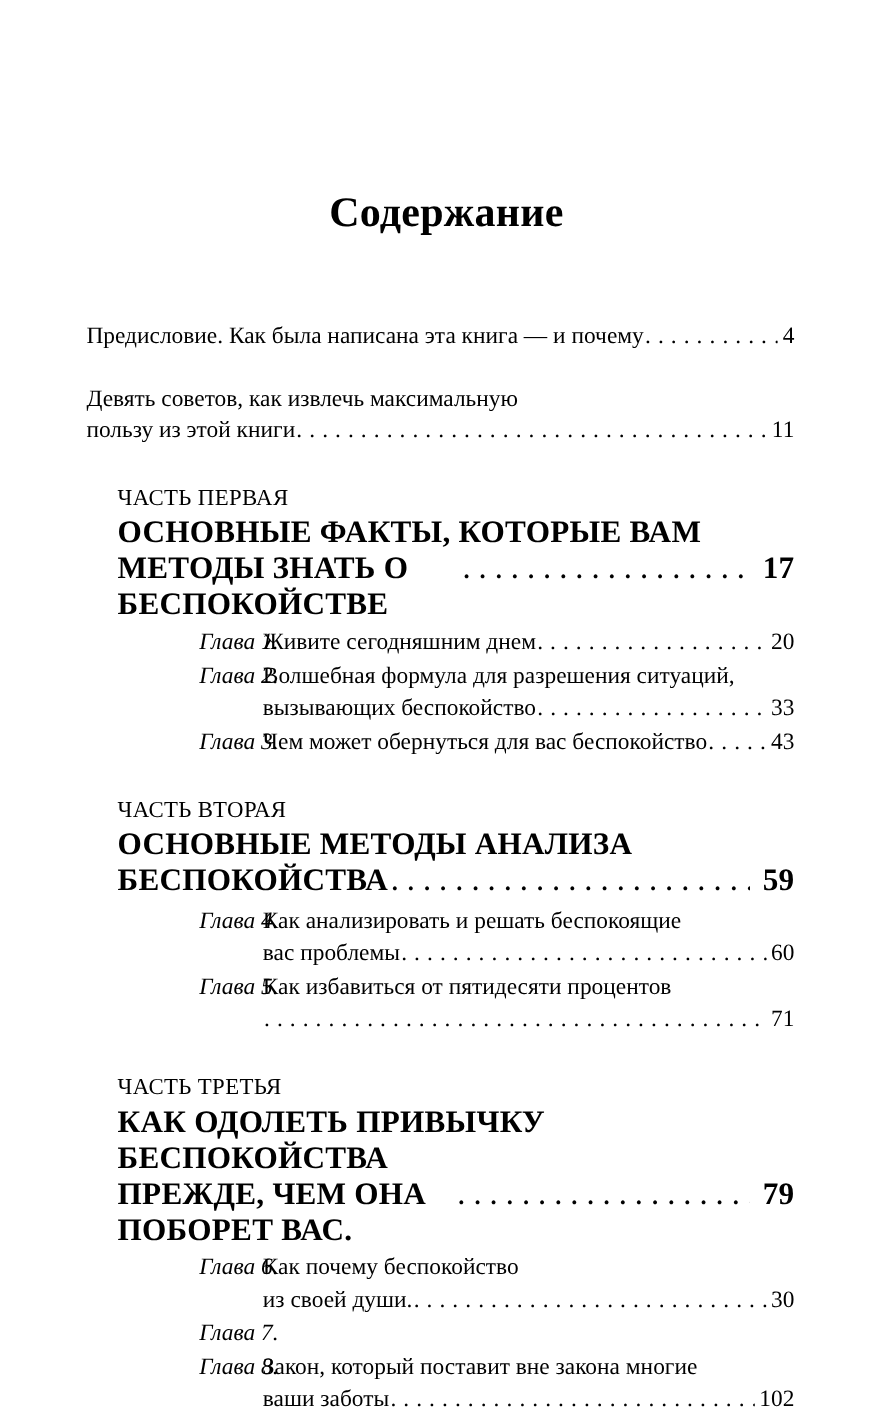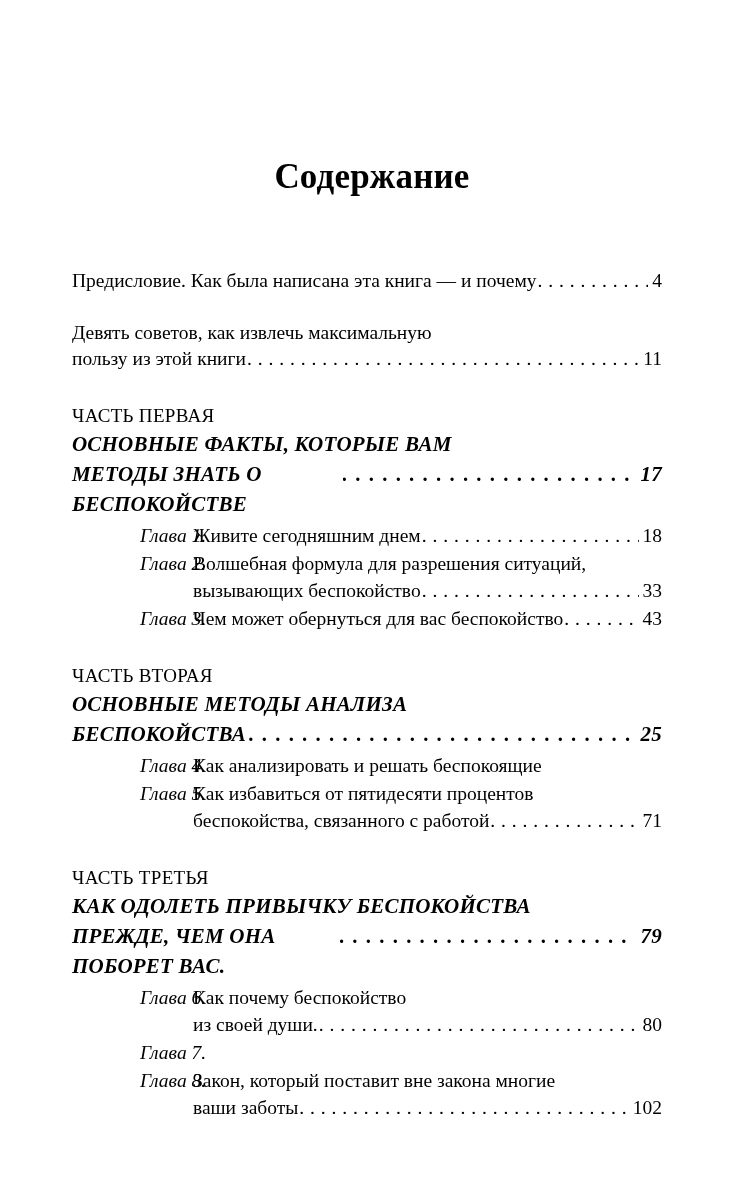--- a/index.html
+++ b/index.html
@@ -77,32 +77,32 @@
     flex: 0 0 auto;
     padding-left: 3px;
     text-align: right;
     white-space: pre;
   }
 
   
   .part {
     margin-top: 30px;
     margin-bottom: 8px;
+    margin-left: 26px;
   }
   .part-label {
     font-size: 19px;
     line-height: 27px;
     letter-spacing: 0.3px;
   }
   .part-title {
-    font-size: 21px;
+    font-size: 26px;
     font-weight: bold;
     line-height: 30px;
     letter-spacing: 0.2px;
-    font-style: italic;
   }
   .part-title .line {
     display: flex;
     align-items: baseline;
     width: 100%;
   }
   .part-title .leader { margin: 0 5px 0 3px; }
   .part-title .leader::before {
     content: ".  .  .  .  .  .  .  .  .  .  .  .  .  .  .  .  .  .  .  .  .  .  .  .  .  .  .  .  .  .";
     letter-spacing: 1.6px;
@@ -183,21 +183,21 @@
               <span class="pg">17</span>
             </div>
           </div>
           <div class="chapters">
             <div class="chapter">
               <div class="ch-num">Глава 1.</div>
               <div class="ch-body">
                 <div class="line">
                   <span class="txt">Живите сегодняшним днем</span>
                   <span class="leader"></span>
-                  <span class="pg">18</span>
+                  <span class="pg">20</span>
                 </div>
               </div>
             </div>
             <div class="chapter">
               <div class="ch-num">Глава 2.</div>
               <div class="ch-body">
                 <div class="line">
                   <span class="txt">Волшебная формула для разрешения ситуаций,</span>
                 </div>
                 <div class="line">
@@ -221,40 +221,44 @@
         </div>
         <div class="part">
           <div class="part-label">ЧАСТЬ ВТОРАЯ</div>
           <div class="part-title">
             <div class="line">
               <span class="txt">ОСНОВНЫЕ МЕТОДЫ АНАЛИЗА</span>
             </div>
             <div class="line">
               <span class="txt">БЕСПОКОЙСТВА</span>
               <span class="leader"></span>
-              <span class="pg">25</span>
+              <span class="pg">59</span>
             </div>
           </div>
           <div class="chapters">
             <div class="chapter">
               <div class="ch-num">Глава 4.</div>
               <div class="ch-body">
                 <div class="line">
                   <span class="txt">Как анализировать и решать беспокоящие</span>
                 </div>
+                <div class="line">
+                  <span class="txt">вас проблемы</span>
+                  <span class="leader"></span>
+                  <span class="pg">60</span>
+                </div>
               </div>
             </div>
             <div class="chapter">
               <div class="ch-num">Глава 5.</div>
               <div class="ch-body">
                 <div class="line">
                   <span class="txt">Как избавиться от пятидесяти процентов</span>
                 </div>
                 <div class="line">
-                  <span class="txt">беспокойства, связанного с работой</span>
                   <span class="leader"></span>
                   <span class="pg">71</span>
                 </div>
               </div>
             </div>
           </div>
         </div>
         <div class="part">
           <div class="part-label">ЧАСТЬ ТРЕТЬЯ</div>
           <div class="part-title">
@@ -270,21 +274,21 @@
           <div class="chapters">
             <div class="chapter">
               <div class="ch-num">Глава 6.</div>
               <div class="ch-body">
                 <div class="line">
                   <span class="txt">Как почему беспокойство</span>
                 </div>
                 <div class="line">
                   <span class="txt">из своей души.</span>
                   <span class="leader"></span>
-                  <span class="pg">80</span>
+                  <span class="pg">30</span>
                 </div>
               </div>
             </div>
             <div class="chapter">
               <div class="ch-num">Глава 7.</div>
               <div class="ch-body">
               </div>
             </div>
             <div class="chapter">
               <div class="ch-num">Глава 8.</div>

